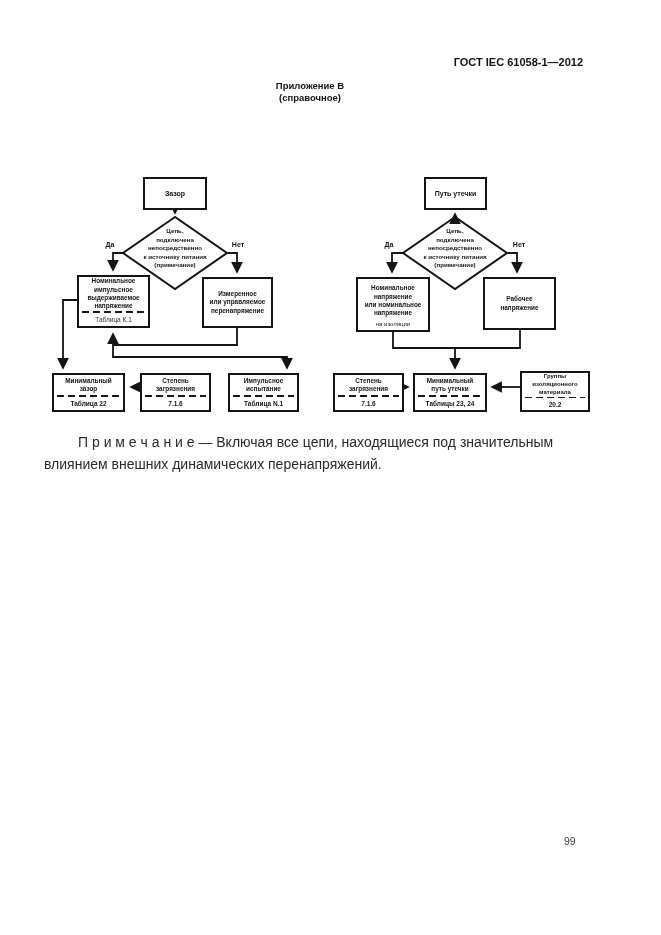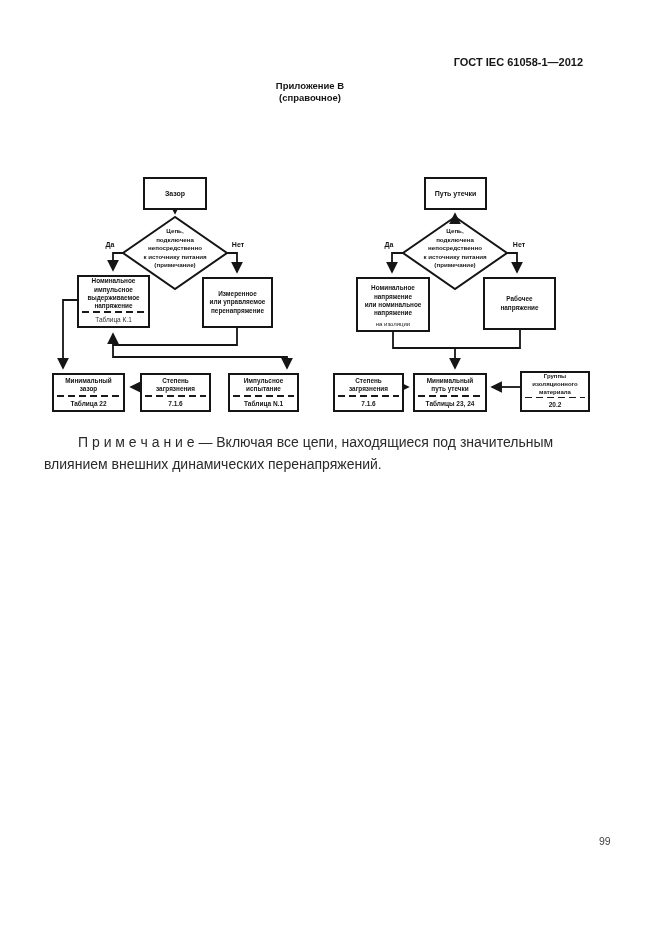--- a/index.html
+++ b/index.html
@@ -21,21 +21,21 @@
   .sub{text-align:center;font-size:6px;font-weight:normal;color:#222;padding-bottom:3px;margin-top:-2px;}
   .sep{height:2px;margin:0 3px;background:repeating-linear-gradient(90deg,#1a1a1a 0 7px,transparent 7px 11px);}
   .ref{height:13px;display:flex;align-items:center;justify-content:center;
        font-size:6.5px;font-weight:bold;}
   .ref.reg{font-weight:normal;color:#333;}
   .dtext{position:absolute;z-index:2;text-align:center;font-size:6.2px;font-weight:bold;
          line-height:1.38;white-space:pre-line;}
   .branch{position:absolute;z-index:2;font-size:7px;font-weight:bold;text-align:center;}
   .note{position:absolute;left:40px;top:428px;width:560px;margin:4px;font-size:14px;
         line-height:1.55;color:#2a2a2a;text-indent:34px;}
-  .pagenum{position:absolute;left:564px;top:835px;font-size:10.5px;color:#444;margin-left:35px;}
+  .pagenum{position:absolute;left:564px;top:835px;font-size:10.5px;color:#444;}
 </style>
 </head>
 <body>
 
 <div class="page">
 
   <div class="abs gost">ГОСТ IEC 61058-1—2012</div>
   <div class="abs ctr annex pl">Приложение В
 (справочное)</div>
 

